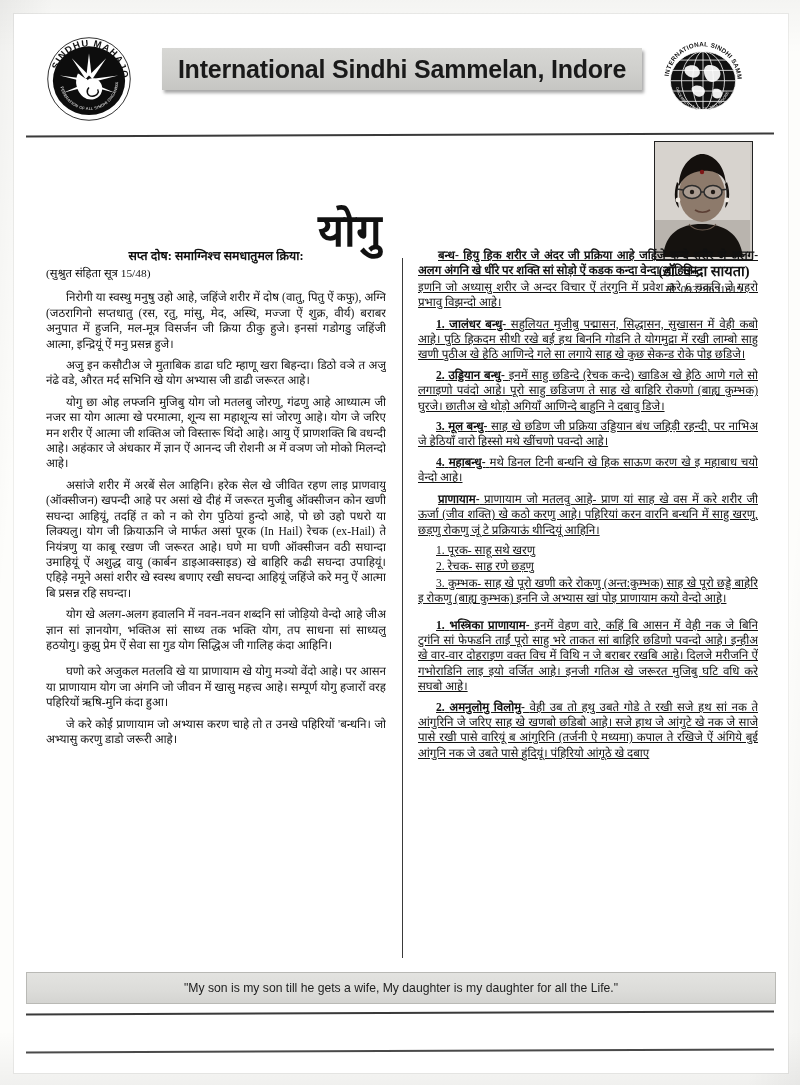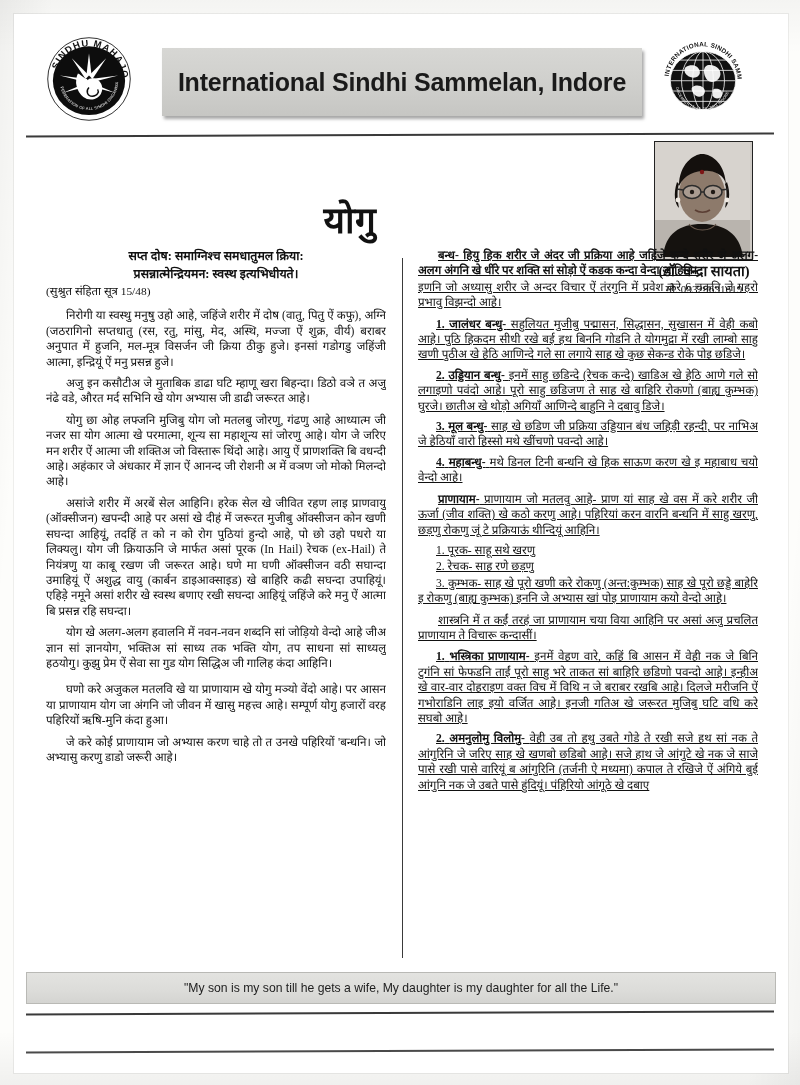--- a/index.html
+++ b/index.html
@@ -53,21 +53,21 @@
     top: 6px;
   }
   .logo.left  { left: 20px; }
   .logo.right { left: 634px; }
 
   .banner {
     position: absolute;
     left: 136px;
     top: 18px;
     width: 480px;
-    height: 68px;
+    height: 42px;
     background: linear-gradient(180deg,#d7d7d4 0%, #cfcfcc 55%, #c6c6c3 100%);
     display: flex;
     align-items: center;
     justify-content: center;
     box-shadow: 2px 3px 3px rgba(0,0,0,0.35);
   }
   .banner-title {
     font-family: "Liberation Sans", "DejaVu Sans", sans-serif;
     font-weight: 700;
     font-size: 25px;
@@ -85,21 +85,21 @@
   }
   .rule.top { top: 134px; }
 
   
   .article-title {
     position: absolute;
     left: 0;
     top: 168px;
     width: 700px;
     text-align: center;
-    font-size: 37px;
+    font-size: 45px;
     font-weight: 700;
     letter-spacing: 0.5px;
   }
   .photo-box {
     position: absolute;
     left: 654px;
     top: 141px;
     width: 97px;
     height: 117px;
     border: 1.5px solid #222;
@@ -300,21 +300,20 @@
   <div class="byline">
     <div class="name">(डॉ. चन्द्रा सायता)</div>
     <div class="mobile">मो. 09329631619</div>
   </div>
 
   <div class="columns">
     <div class="col-divider"></div>
 
     <div class="col left">
       <p class="center epigraph">सप्त दोष: समाग्निश्च समधातुमल क्रिया:</p>
-      <p class="center epigraph">प्रसन्नात्मेन्द्रियमन: स्वस्थ इत्यभिधीयते।</p>
       <p class="right src">(सुश्रुत संहिता सूत्र 15/48)</p>
       <p style="height:7px"></p>
 
       <p class="indent">निरोगी या स्वस्थु मनुषु उहो आहे, जहिंजे शरीर में दोष (वातु, पितु ऐं कफु), अग्नि (जठरागिनो सप्तधातु (रस, रतु, मांसु, मेद, अस्थि, मज्जा ऐं शुक्र, वीर्य) बराबर अनुपात में हुजनि, मल-मूत्र विसर्जन जी क्रिया ठीकु हुजे। इनसां गडोगडु जहिंजी आत्मा, इन्द्रियूं ऐं मनु प्रसन्न हुजे।</p>
       <p style="height:4px"></p>
       <p class="indent">अजु इन कसौटीअ जे मुताबिक डाढा घटि म्हाणू खरा बिहन्दा। डिठो वञे त अजु नंढे वडे, औरत मर्द सभिनि खे योग अभ्यास जी डाढी जरूरत आहे।</p>
       <p style="height:4px"></p>
       <p class="indent">योगु छा ओह लफ्जनि मुजिबु योग जो मतलबु जोरणु, गंढणु आहे आध्यात्म जी नजर सा योग आत्मा खे परमात्मा, शून्य सा महाशून्य सां जोरणु आहे। योग जे जरिए मन शरीर ऐं आत्मा जी शक्तिअ जो विस्तारू थिंदो आहे। आयु ऐं प्राणशक्ति बि वधन्दी आहे। अहंकार जे अंधकार में ज्ञान ऐं आनन्द जी रोशनी अ में वञण जो मोको मिलन्दो आहे।</p>
       <p style="height:4px"></p>
       <p class="indent">असांजे शरीर में अरबें सेल आहिनि। हरेक सेल खे जीवित रहण लाइ प्राणवायु (ऑक्सीजन) खपन्दी आहे पर असां खे दीहं में जरूरत मुजीबु ऑक्सीजन कोन खणी सघन्दा आहियूं, तदहिं त को न को रोग पुठियां हुन्दो आहे, पो छो उहो पधरो या लिक्यलु। योग जी क्रियाऊनि जे मार्फत असां पूरक (In Hail) रेचक (ex-Hail) ते नियंत्रणु या काबू रखण जी जरूरत आहे। घणे मा घणी ऑक्सीजन वठी सघान्दा उमाहियूं ऐं अशुद्ध वायु (कार्बन डाइआक्साइड) खे बाहिरि कढी सघन्दा उपाहियूं। एहिड़े नमूने असां शरीर खे स्वस्थ बणाए रखी सघन्दा आहियूं जहिंजे करे मनु ऐं आत्मा बि प्रसन्न रहि सघन्दा।</p>
@@ -361,21 +360,20 @@
         <span class="b">प्राणायाम-</span>
         <span>प्राणायाम जो मतलवु आहे- प्राण यां साह खे वस में करे शरीर जी ऊर्जा (जीव शक्ति) खे कठो करणु आहे। पहिरियां करन वारनि बन्धनि में साहु खरणु, छड़णु रोकणु जूं टे प्रक्रियाऊं थीन्दियूं आहिनि।</span>
       </p>
       <p style="height:3px"></p>
 
       <p class="listline">1. पूरक- साहू सथे खरणु</p>
       <p class="listline">2. रेचक- साह रणे छड़णु</p>
       <p class="listline">3. कुम्भक- साह खे पूरो खणी करे रोकणु (अन्त:कुम्भक) साह खे पूरो छड्डे बाहेरि इ रोकणु (बाह्य कुम्भक) इननि जे अभ्यास खां पोइ प्राणायाम कयो वेन्दो आहे।</p>
       <p style="height:4px"></p>
 
-      <p class="indent">शास्त्रनि में त कईं तरहं जा प्राणायाम चया विया आहिनि पर असां अजु प्रचलित प्राणायाम ते विचारू कन्दासीं।</p>
       <p style="height:4px"></p>
 
       <p class="listline">
         <span class="b">1.</span>
         <span class="b">भस्त्रिका प्राणायाम-</span>
         <span>इनमें वेहण वारे, कहिं बि आसन में वेही नक जे बिनि टुगंनि सां फेफडनि ताईं पूरो साहु भरे ताकत सां बाहिरि छडिणो पवन्दो आहे। इन्हीअ खे वार-वार दोहराइण वक्त विच में विथि न जे बराबर रखबि आहे। दिलजे मरीजनि ऐं गभोराडिनि लाइ इयो वर्जित आहे। इनजी गतिअ खे जरूरत मुजिबु घटि वधि करे सघबो आहे।</span>
       </p>
       <p style="height:3px"></p>
       <p class="listline">
         <span class="b">2.</span>

